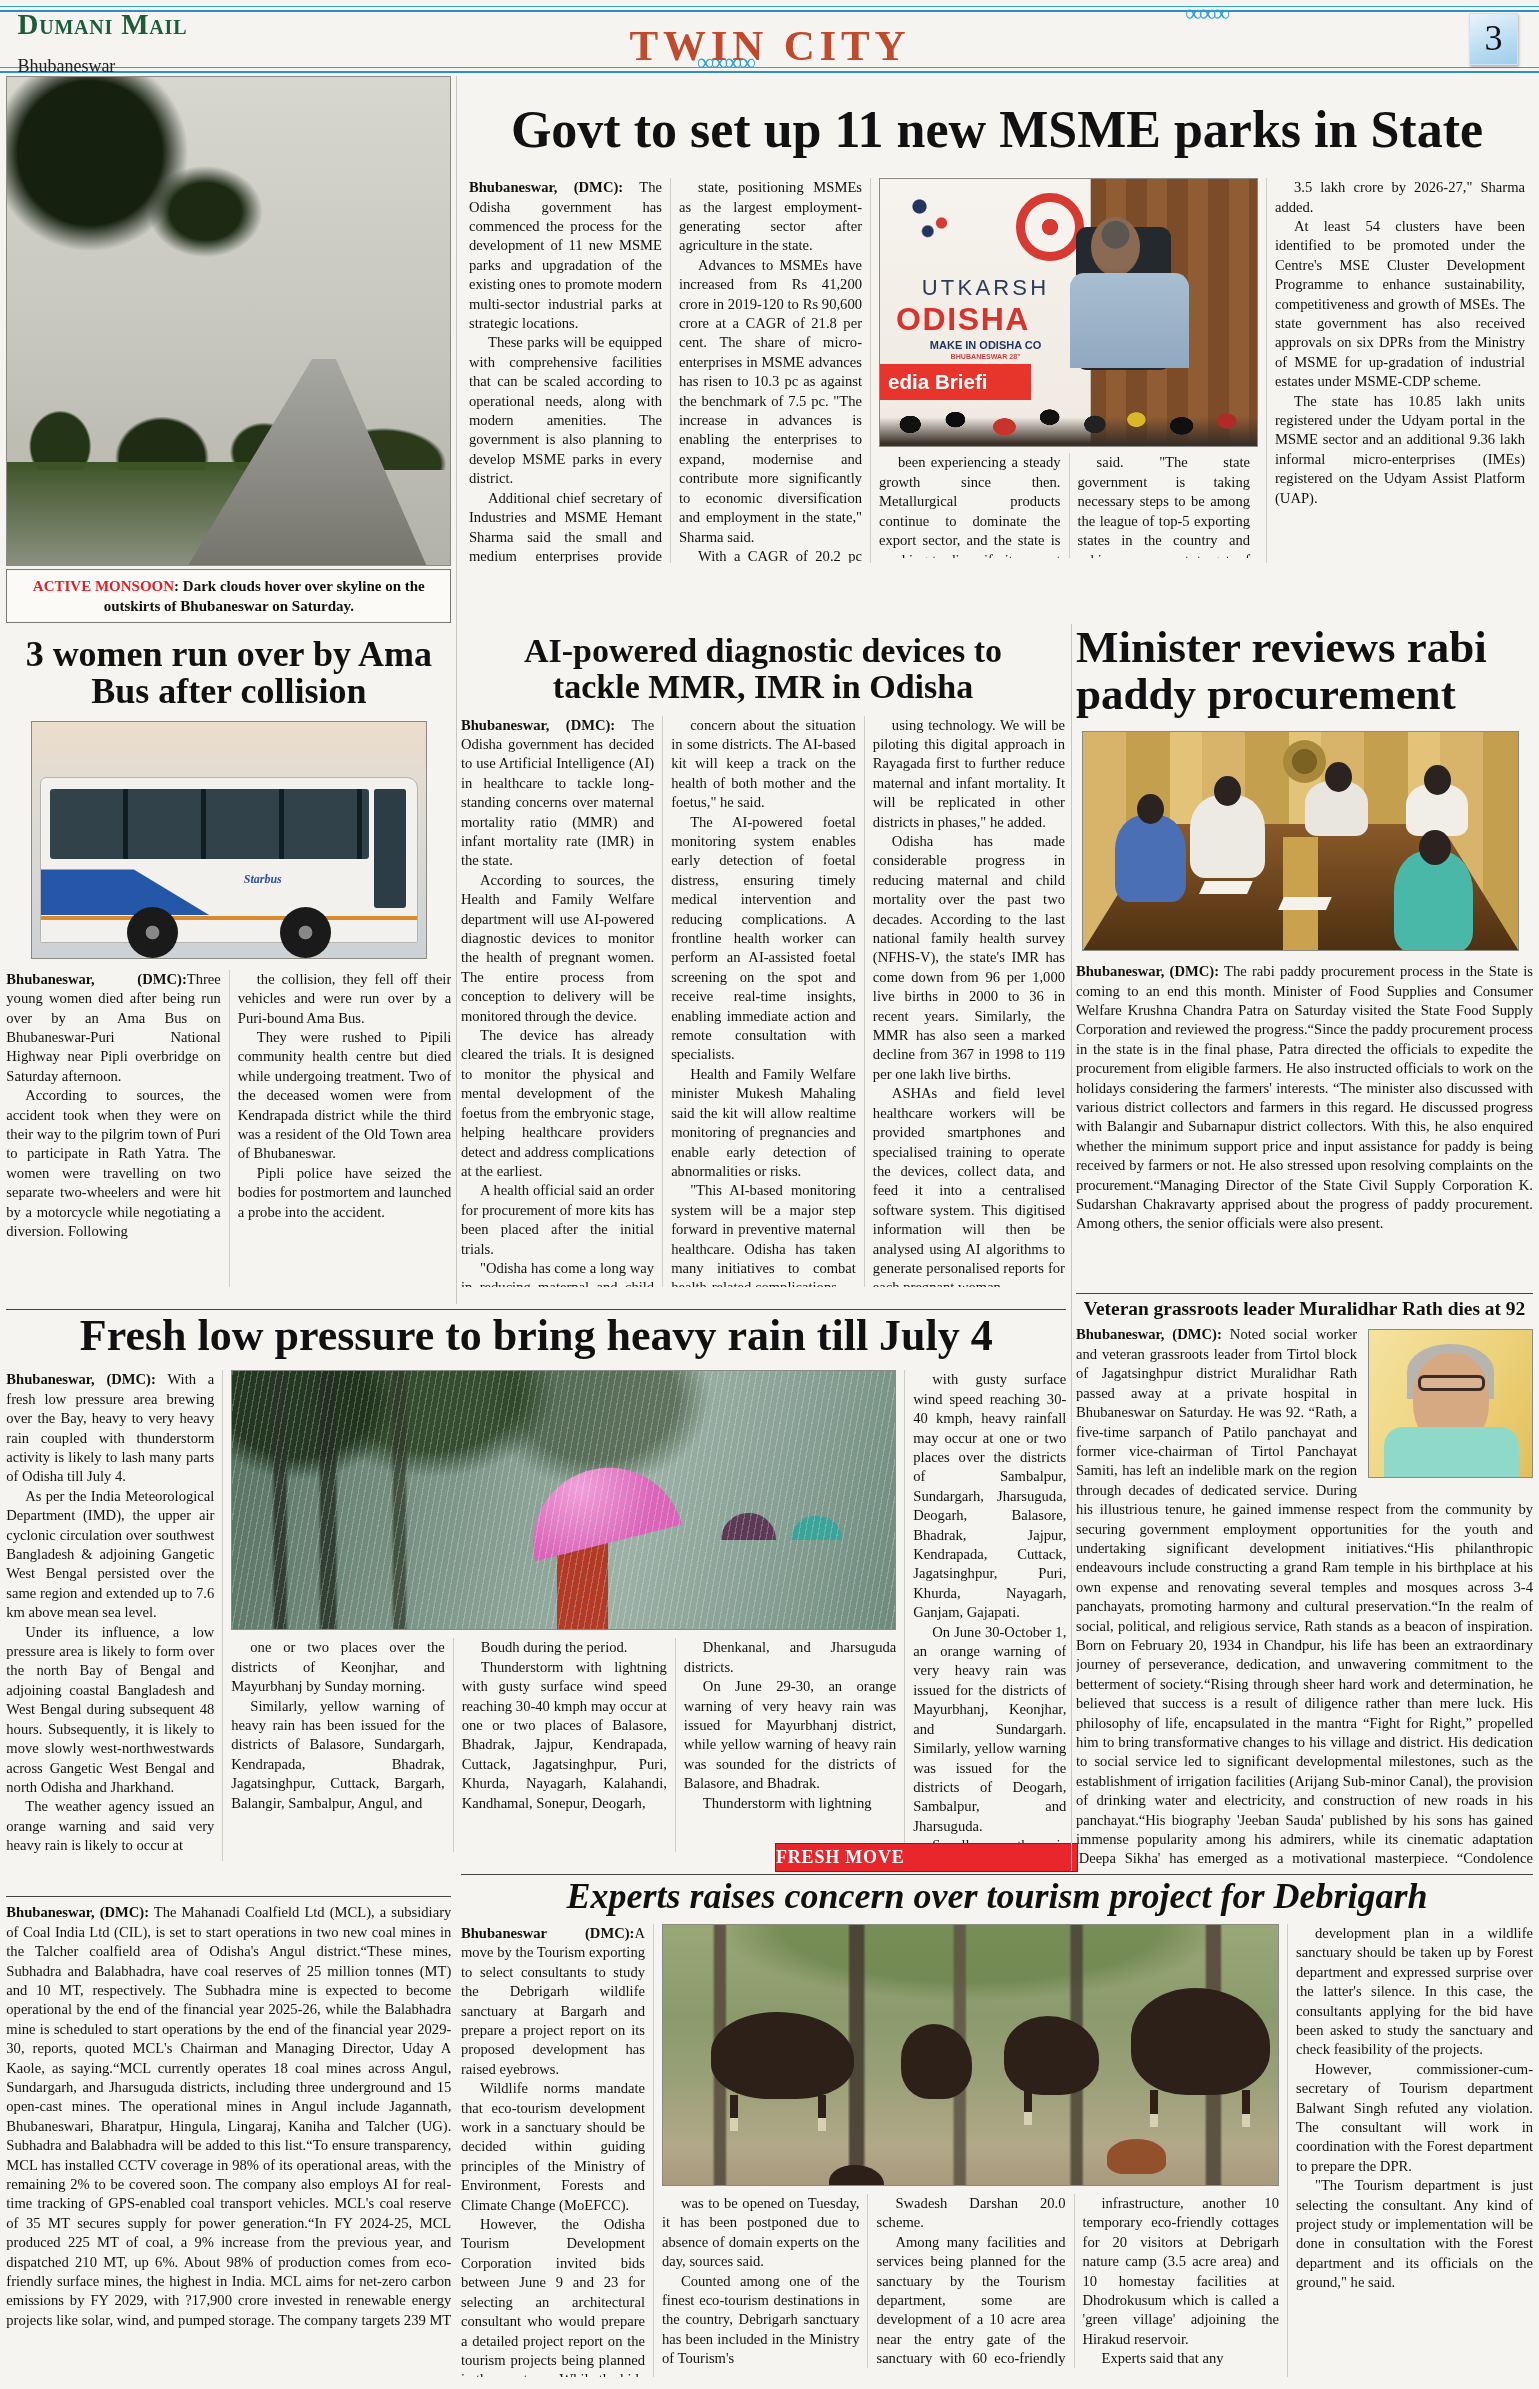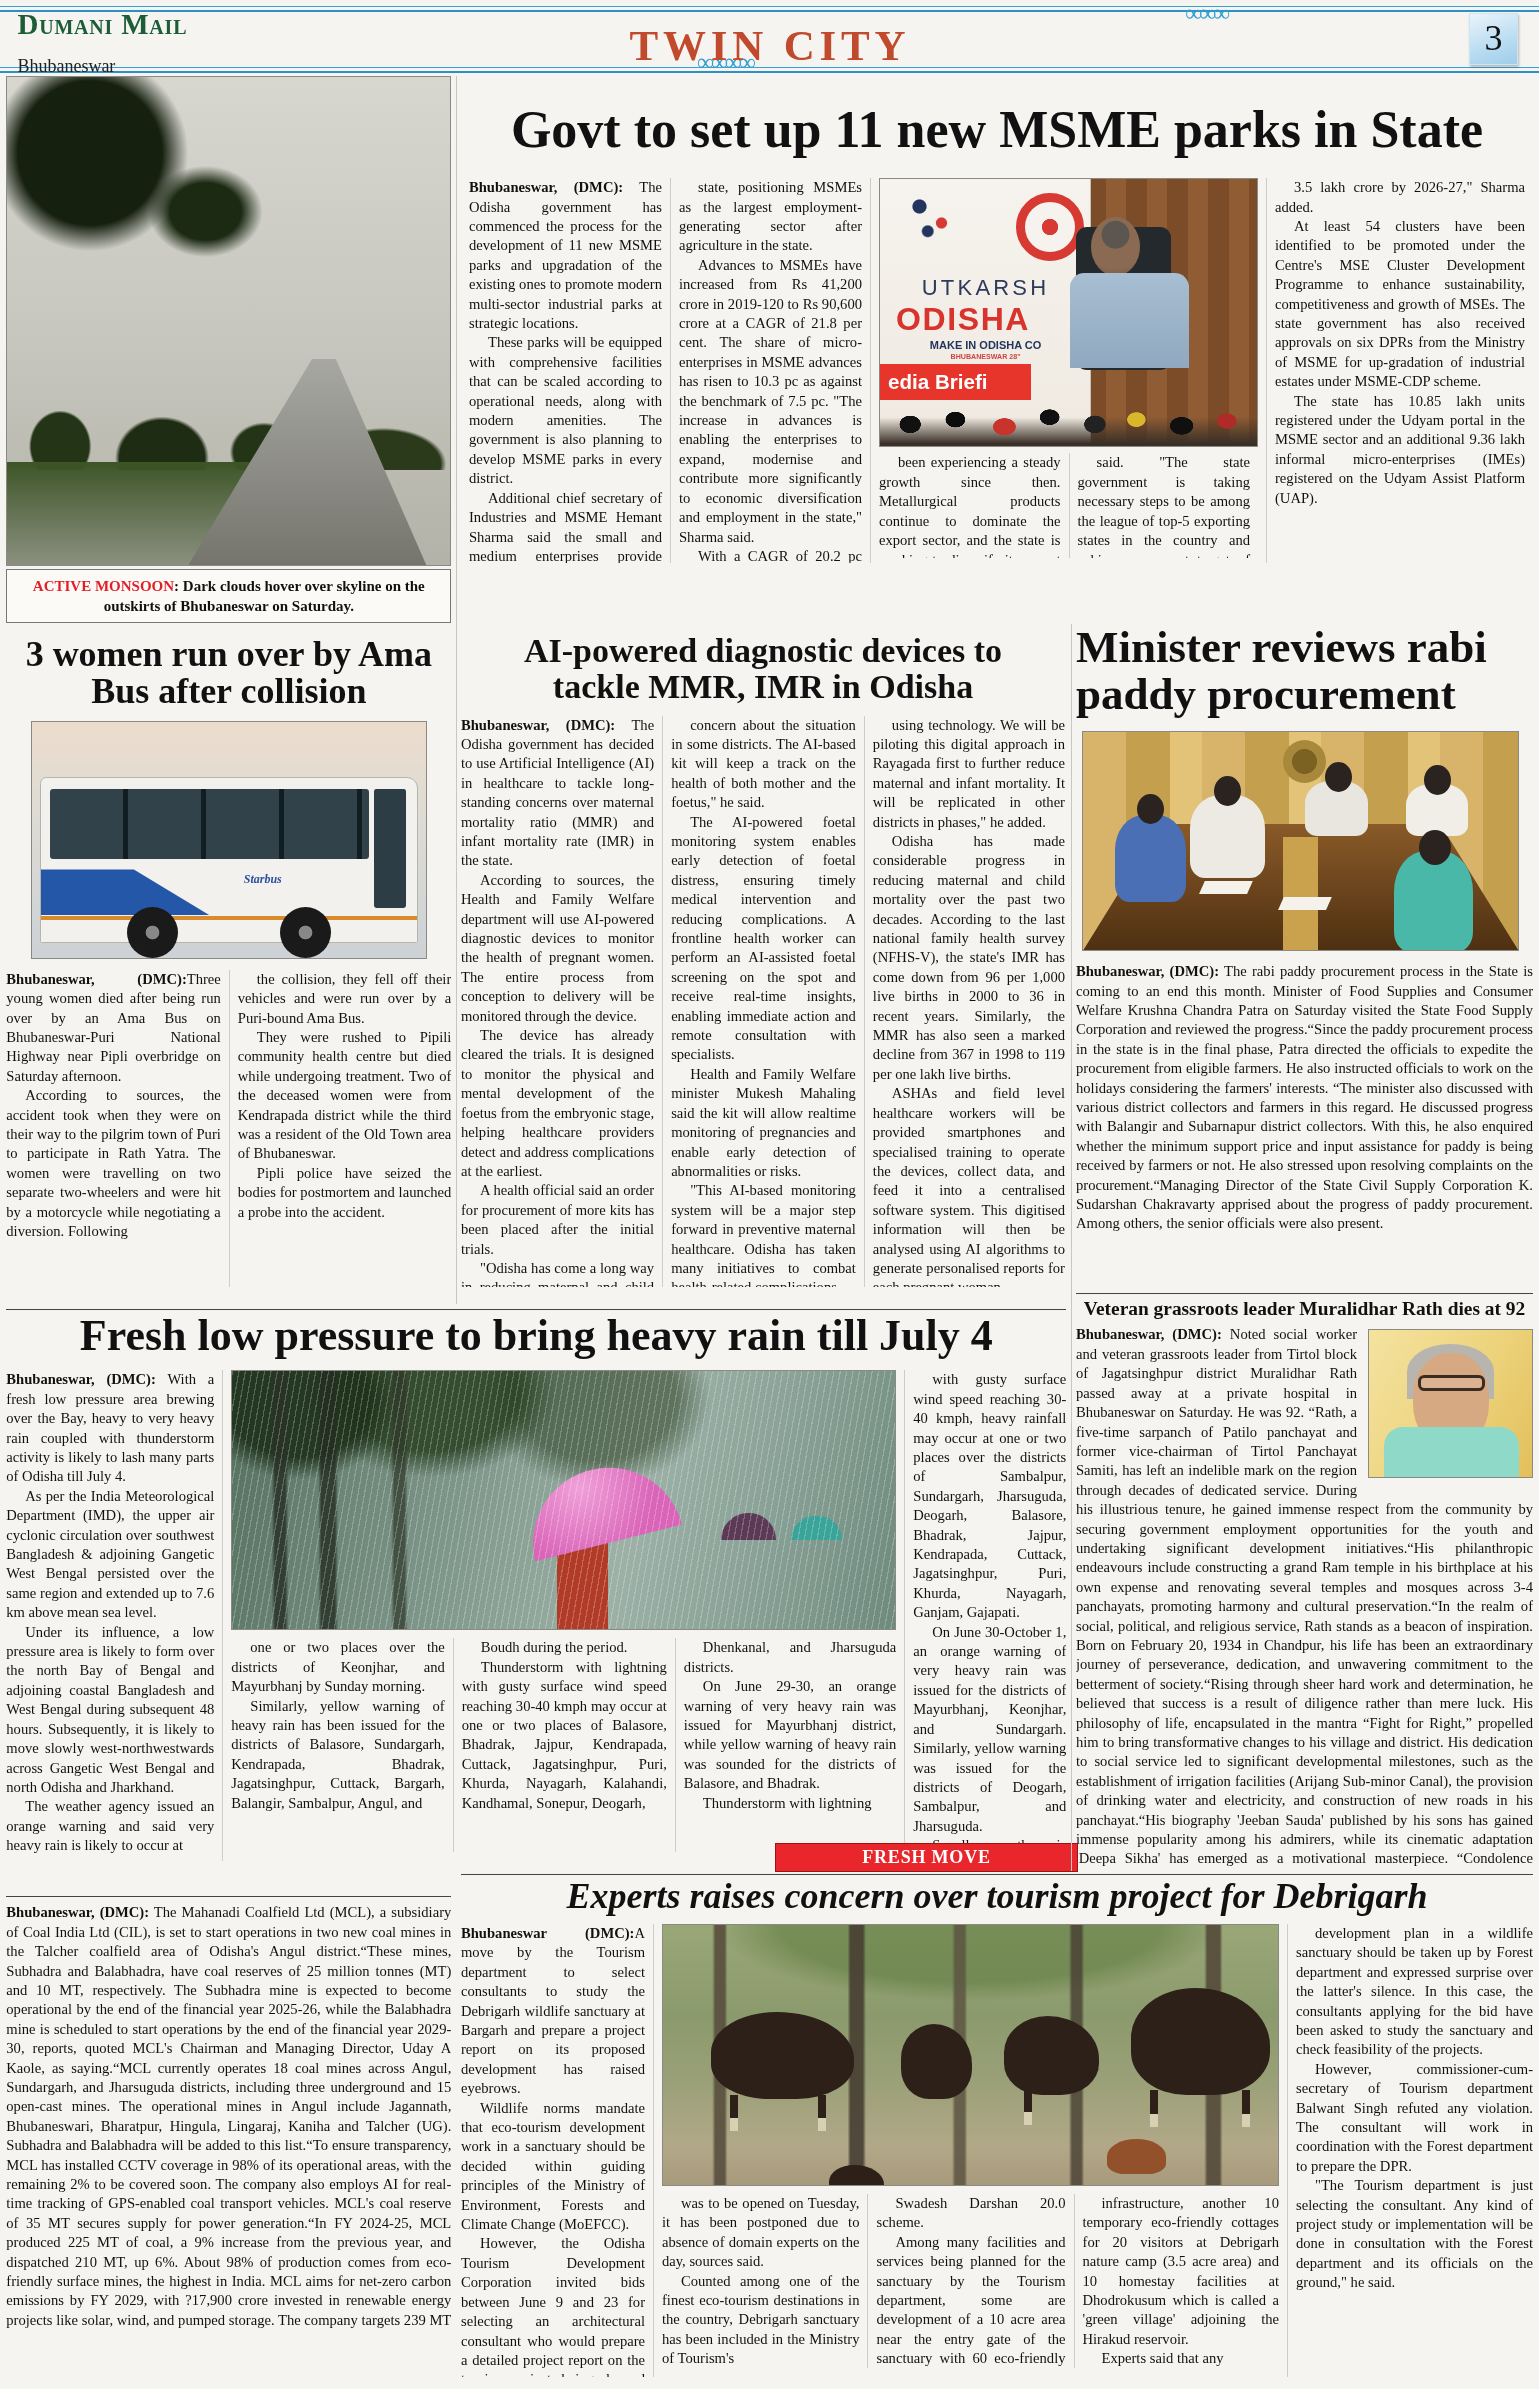--- a/index.html
+++ b/index.html
@@ -157,21 +157,21 @@
   .bi-a { position:absolute; background:#2c2018; border-radius:46% 54% 40% 40%; }
   .bi-leg { position:absolute; width:8px; height:27px; background:#2c2018; }
   .bi-sock { position:absolute; width:8px; height:12.7px; background:#d8d0b2; }
   .bi-calf { position:absolute; width:59px; height:35px; background:#92512a; border-radius:50% 50% 30% 30%; }
 
   
   .caption-box { border:1.2px solid #777; background:#fbfaf7; text-align:center;
     font-weight:bold; font-size:15px; line-height:1.35; padding:5.5px 8px; }
   .cap-label { color:#e21f26; }
   .badge { background:#e8262b; color:#fff; font-weight:bold; font-size:18px;
-    text-align:center; letter-spacing:0.8px; border:0.8px solid #9c1414; }
+    letter-spacing:0.8px; border:0.8px solid #9c1414; }
   .vrule { position:absolute; width:0.8px; background:#c9c7c0; }
 </style>
 </head>
 <body>
 
 <div class="abs header">
   <div class="blue-rule" style="top:6.3px;"></div>
   <div class="blue-rule" style="top:67px;"></div>
   <div class="flourish" style="right:313px; top:0;">∞∞∞</div>
   <div class="flourish" style="left:697px; top:49px;">∞∞∞∞</div>
@@ -441,21 +441,21 @@
   <div class="col" style="width:100%; height:428px;">
     <p class="lead"><strong class="dateline">Bhubaneswar, (DMC):</strong><span> The Mahanadi Coalfield Ltd (MCL), a subsidiary of Coal India Ltd (CIL), is set to start operations in two new coal mines in the Talcher coalfield area of Odisha's Angul district.“These mines, Subhadra and Balabhadra, have coal reserves of 25 million tonnes (MT) and 10 MT, respectively. The Subhadra mine is expected to become operational by the end of the financial year 2025-26, while the Balabhadra mine is scheduled to start operations by the end of the financial year 2029-30, reports, quoted MCL's Chairman and Managing Director, Uday A Kaole, as saying.“MCL currently operates 18 coal mines across Angul, Sundargarh, and Jharsuguda districts, including three underground and 15 open-cast mines. The operational mines in Angul include Jagannath, Bhubaneswari, Bharatpur, Hingula, Lingaraj, Kaniha and Talcher (UG). Subhadra and Balabhadra will be added to this list.“To ensure transparency, MCL has installed CCTV coverage in 98% of its operational areas, with the remaining 2% to be covered soon. The company also employs AI for real-time tracking of GPS-enabled coal transport vehicles. MCL's coal reserve of 35 MT secures supply for power generation.“In FY 2024-25, MCL produced 225 MT of coal, a 9% increase from the previous year, and dispatched 210 MT, up 6%. About 98% of production comes from eco-friendly surface mines, the highest in India. MCL aims for net-zero carbon emissions by FY 2029, with ?17,900 crore invested in renewable energy projects like solar, wind, and pumped storage. The company targets 239 MT of coal production in FY 2026, aiming for 300 MT by FY 2029-30, the reports added.</span></p>
   </div>
 </div>
 
 <div class="block hrule-top" style="left:461px; top:1874px; width:1072px; height:509px; padding-top:3.2px;">
   <div class="headline" style="font-size:36px; font-style:italic; margin:0 0 8px;">Experts raises concern over tourism project for Debrigarh</div>
   <div class="cols" style="height:453px;">
     <div class="col" style="width:192px;">
         <div class="inner" style="padding-left:0;">
-      <p class="lead"><strong class="dateline">Bhubaneswar (DMC):</strong><span>A move by the Tourism department to select consultants to study the Debrigarh wildlife sanctuary at Bargarh and prepare a project report on its proposed development has raised eyebrows.</span></p>
+      <p class="lead"><strong class="dateline">Bhubaneswar (DMC):</strong><span>A move by the Tourism exporting to select consultants to study the Debrigarh wildlife sanctuary at Bargarh and prepare a project report on its proposed development has raised eyebrows.</span></p>
       <div class="paras">
             <p>Wildlife norms mandate that eco-tourism development work in a sanctuary should be decided within guiding principles of the Ministry of Environment, Forests and Climate Change (MoEFCC).</p>
             <p>However, the Odisha Tourism Development Corporation invited bids between June 9 and 23 for selecting an architectural consultant who would prepare a detailed project report on the tourism projects being planned in the sanctuary. While the bid</p>
           </div>
     </div>
       </div>
     <div class="col" style="width:634px;">
         <div class="inner">
       <div class="photo ph-bison" style="width:100%; height:262px;">
         <div class="bi-trunks"></div>

